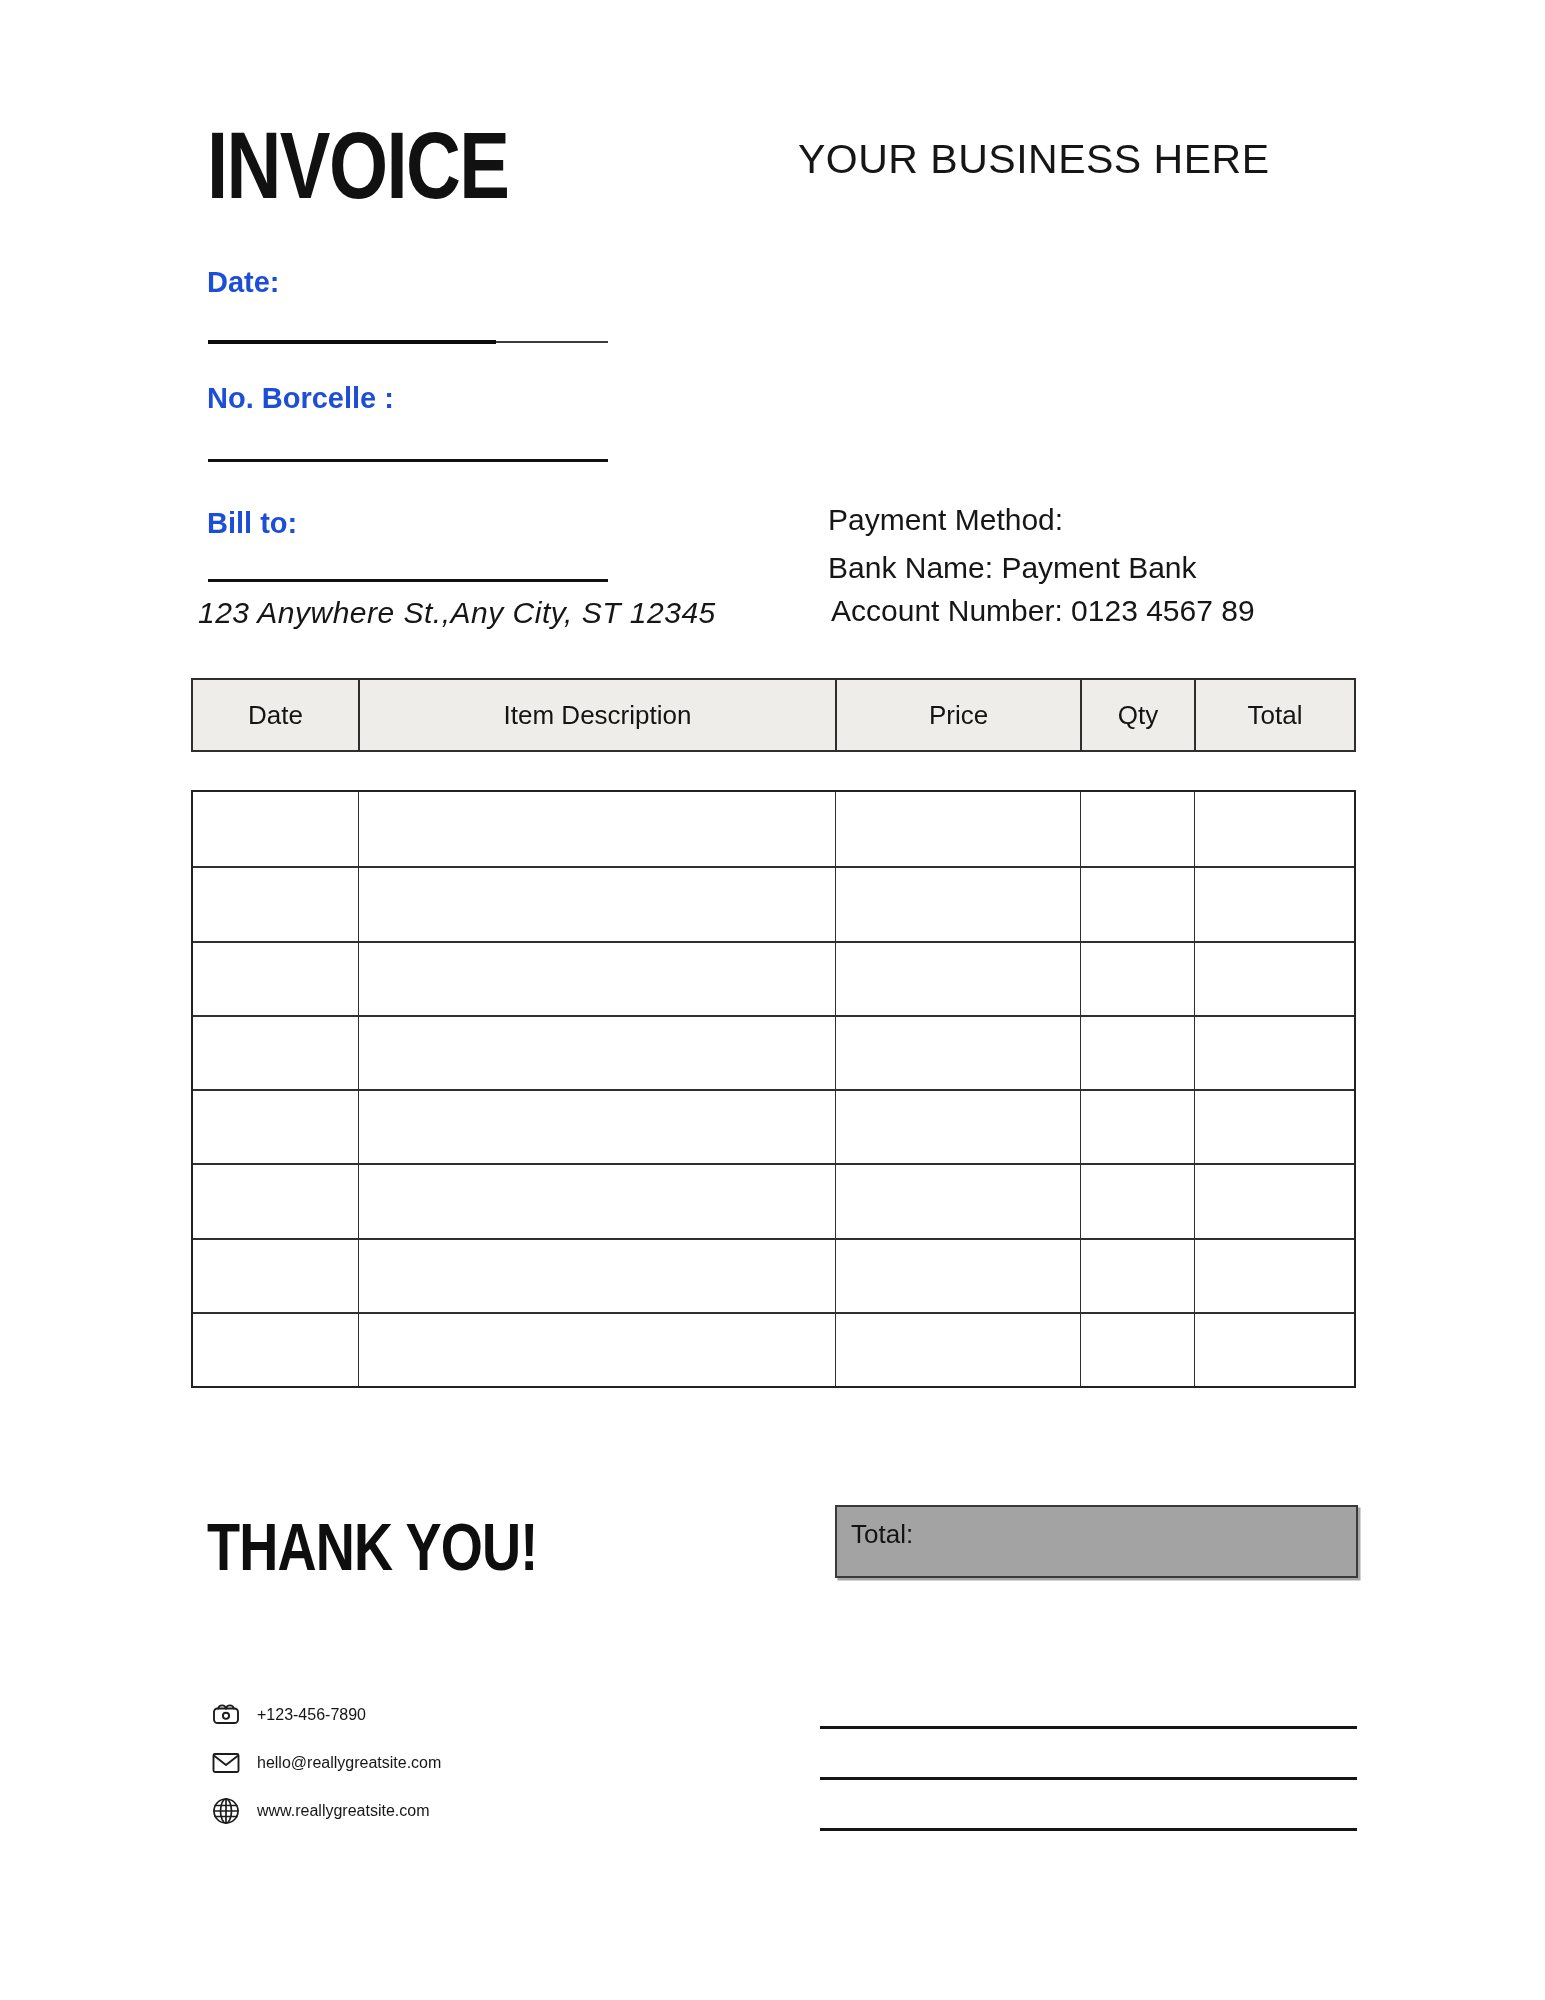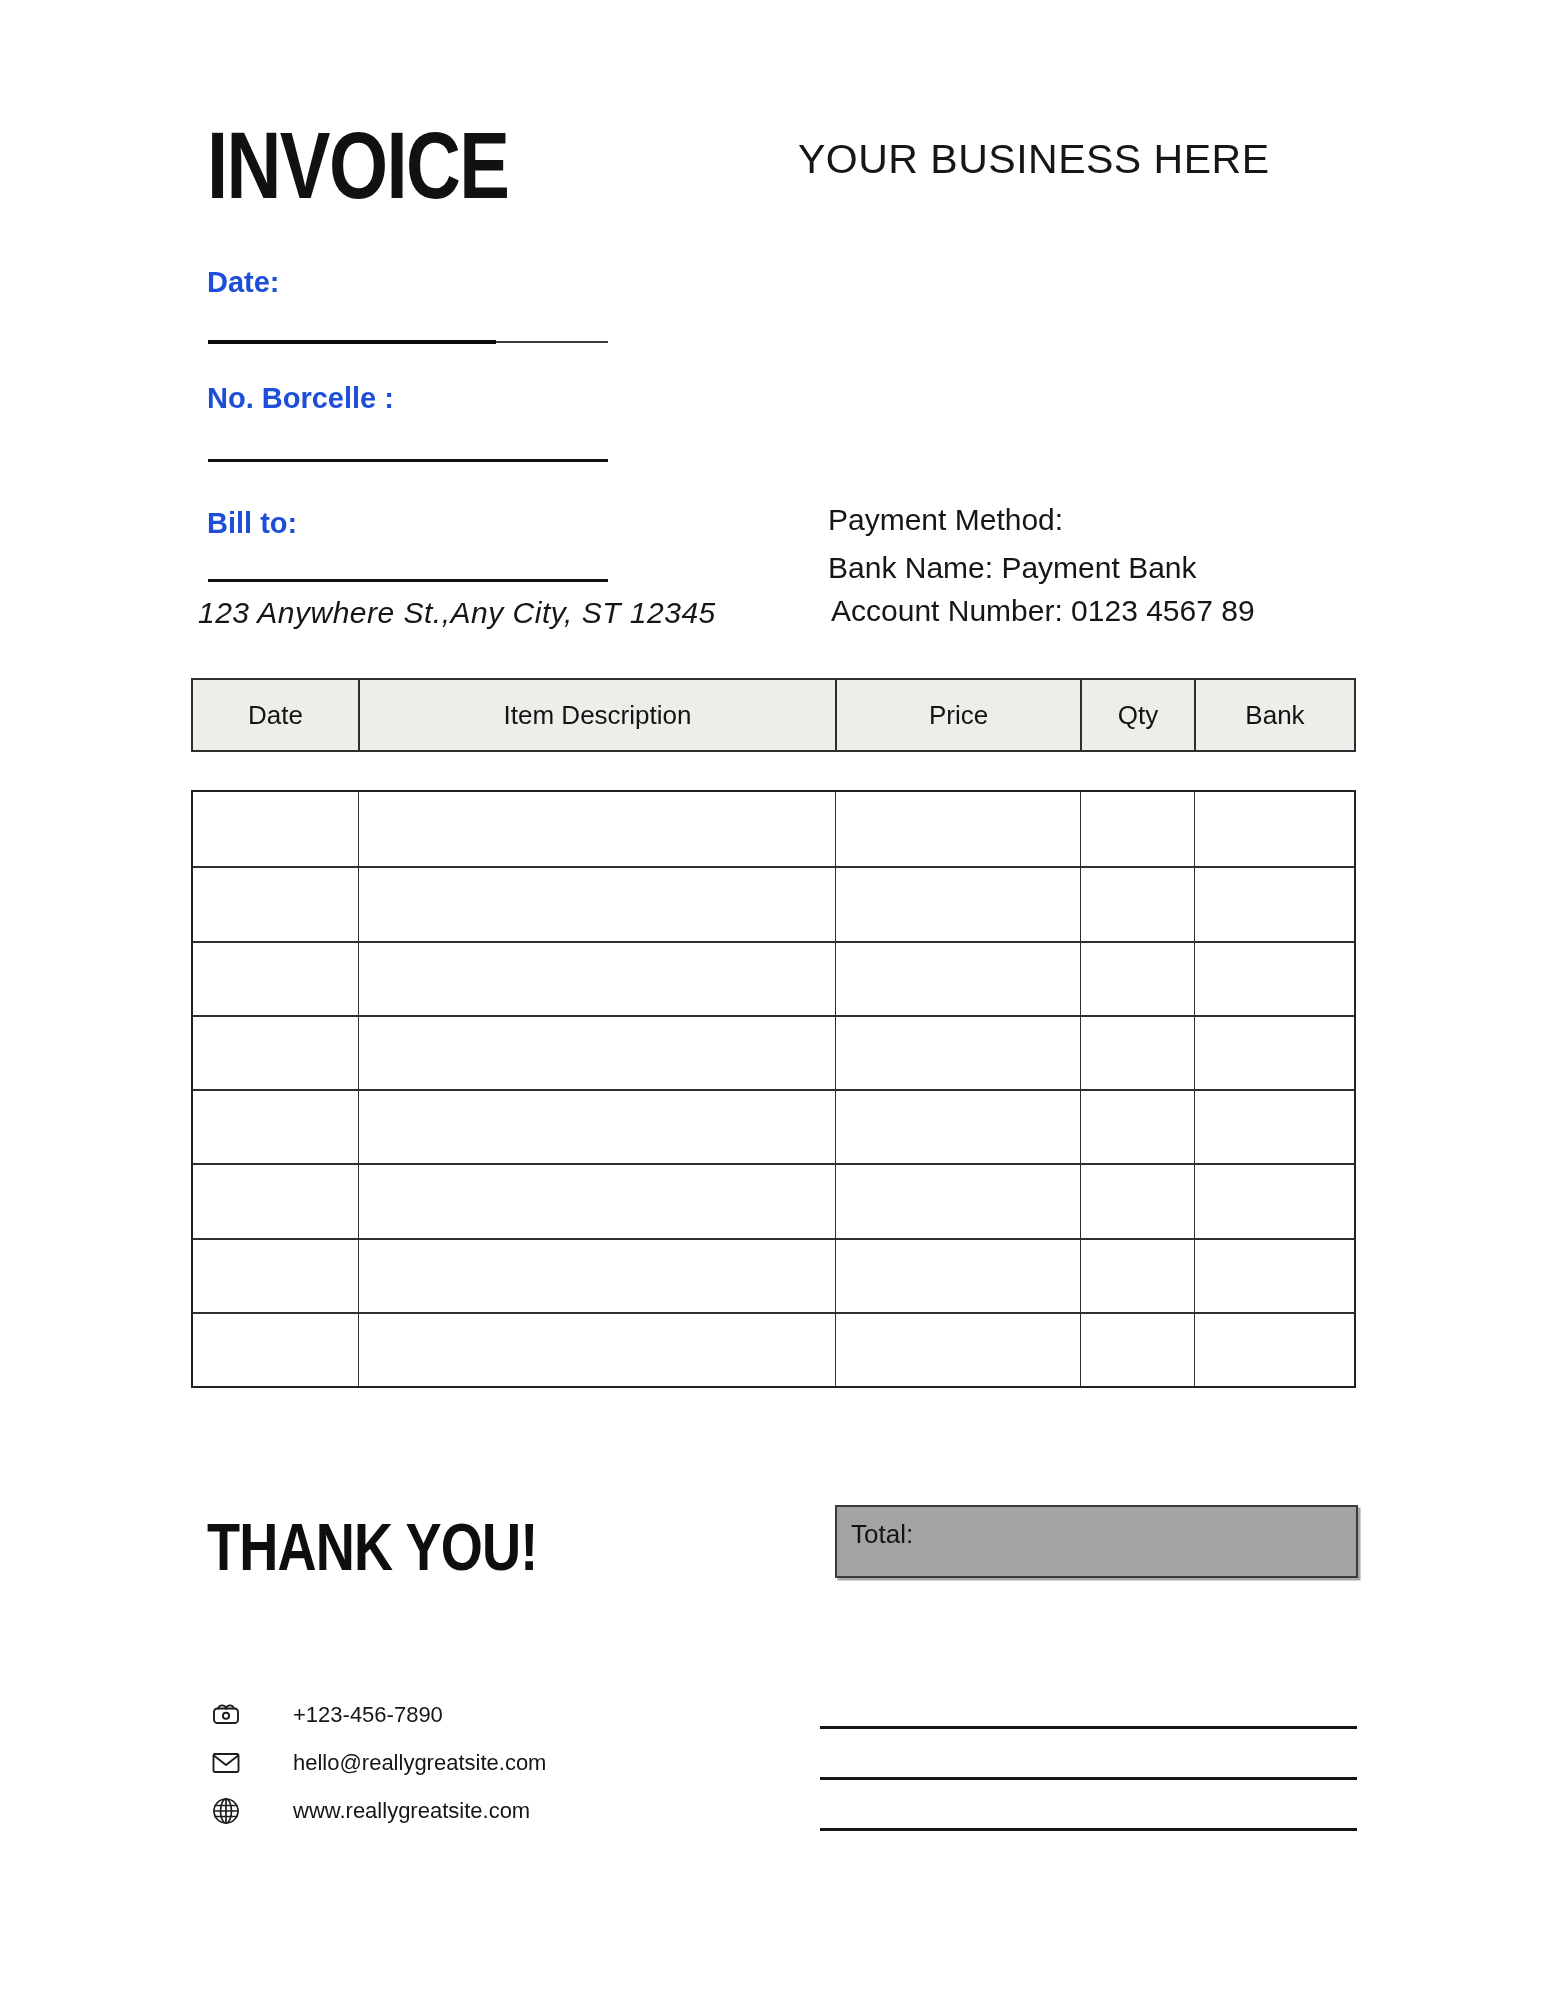--- a/index.html
+++ b/index.html
@@ -83,21 +83,21 @@
     box-sizing:border-box;
     box-shadow:2.5px 2.5px 0 rgba(60,60,60,0.45);
   }
   .totalbox .total-label{
     position:absolute;left:14px;top:12px;
     font-size:26px;color:#141414;
   }
   .contacts{position:absolute;left:210px;top:1698px;}
   .contact-row{display:flex;align-items:center;gap:15px;height:34px;margin-bottom:14px;}
   .contact-row svg{width:32px;height:32px;flex:0 0 auto;}
-  .contact-text{font-size:22px;color:#161616;white-space:nowrap;margin-left:36px;}
+  .contact-text{font-size:16px;color:#161616;white-space:nowrap;}
   .siglines{position:absolute;left:820px;top:1726px;width:537px;}
   .sig-line{height:3px;background:#151515;margin-bottom:48px;}
 </style>
 </head>
 <body>
 
 <div class="page">
 
   <div class="title">INVOICE</div>
   <div class="business">YOUR BUSINESS HERE</div>
@@ -116,21 +116,21 @@
 
   <div class="pay pay-label">Payment Method:</div>
   <div class="pay pay-bank">Bank Name: Payment Bank</div>
   <div class="pay pay-acct">Account Number: 0123 4567 89</div>
 
   <div class="thead">
     <div class="hcell">Date</div>
     <div class="hcell">Item Description</div>
     <div class="hcell">Price</div>
     <div class="hcell">Qty</div>
-    <div class="hcell">Bank</div>
+    <div class="hcell">Total</div>
   </div>
   <div class="tbody" id="tbody">
       <div class="cell"></div>
       <div class="cell"></div>
       <div class="cell"></div>
       <div class="cell"></div>
       <div class="cell"></div>
       <div class="cell"></div>
       <div class="cell"></div>
       <div class="cell"></div>

